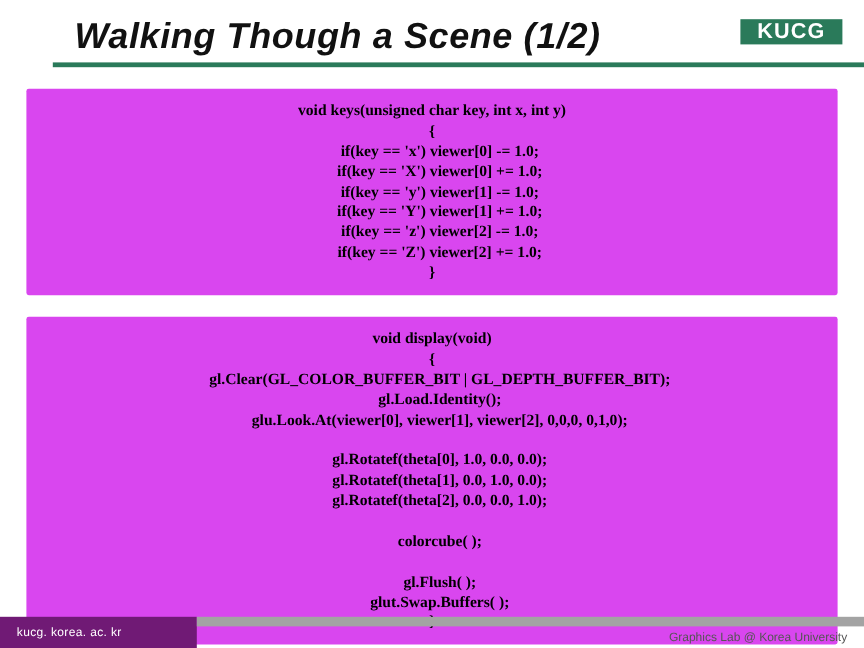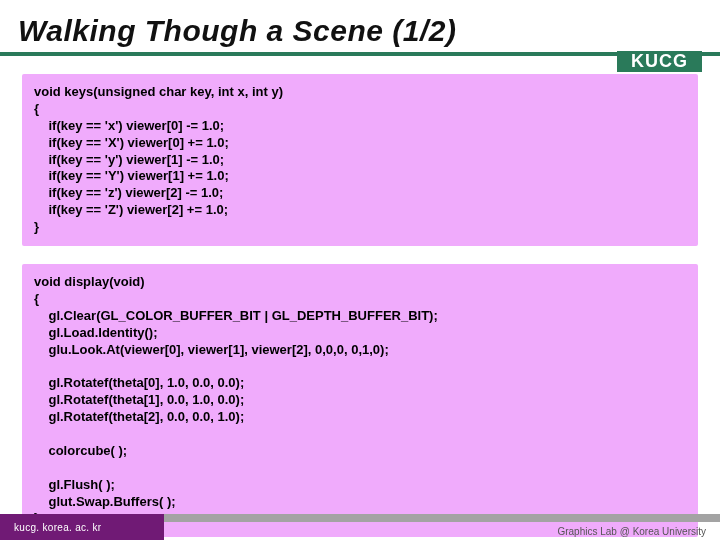--- a/index.html
+++ b/index.html
@@ -14,64 +14,66 @@
   .slide {
     position: relative;
     width: 720px;
     height: 540px;
     box-sizing: border-box;
   }
   .title-bar {
     position: relative;
     padding: 14px 18px 4px 18px;
     border-bottom: 4px solid #2a7a5a;
+    margin-left: 44px;
   }
   .title-text {
     font-family: Impact, "Arial Black", sans-serif;
     font-style: italic;
     letter-spacing: 0.5px;
     font-size: 30px;
     color: #111;
     font-weight: 700;
   }
   .kucg-badge {
     position: absolute;
     right: 18px;
     top: 16px;
     height: 56px;
     display: flex;
-    align-items: flex-end;
+    align-items: flex-start;
   }
   .kucg-swatch {
     width: 20px;
     background: #2a7a5a;
   }
   .kucg-label {
     background: #2a7a5a;
     color: #ffffff;
     font-weight: 700;
     font-size: 18px;
     padding: 0 14px;
     display: flex;
     align-items: center;
     letter-spacing: 1px;
     margin-left: 4px;
   }
 
   .code-area {
     margin: 18px 22px 10px 22px;
-    background: #f0abfc;
+    background: #d946ef;
     border-radius: 2px;
     padding: 10px 12px;
-    font-family: Liberation Sans, sans-serif;
+    font-family: Liberation Serif, serif;
     font-weight: 700;
     font-size: 13px;
     line-height: 1.3;
     color: #000;
     white-space: pre;
+    text-align: center;
   }
 
   .footer {
     position: absolute;
     left: 0;
     right: 0;
     bottom: 0;
     height: 26px;
     display: flex;
     align-items: stretch;

